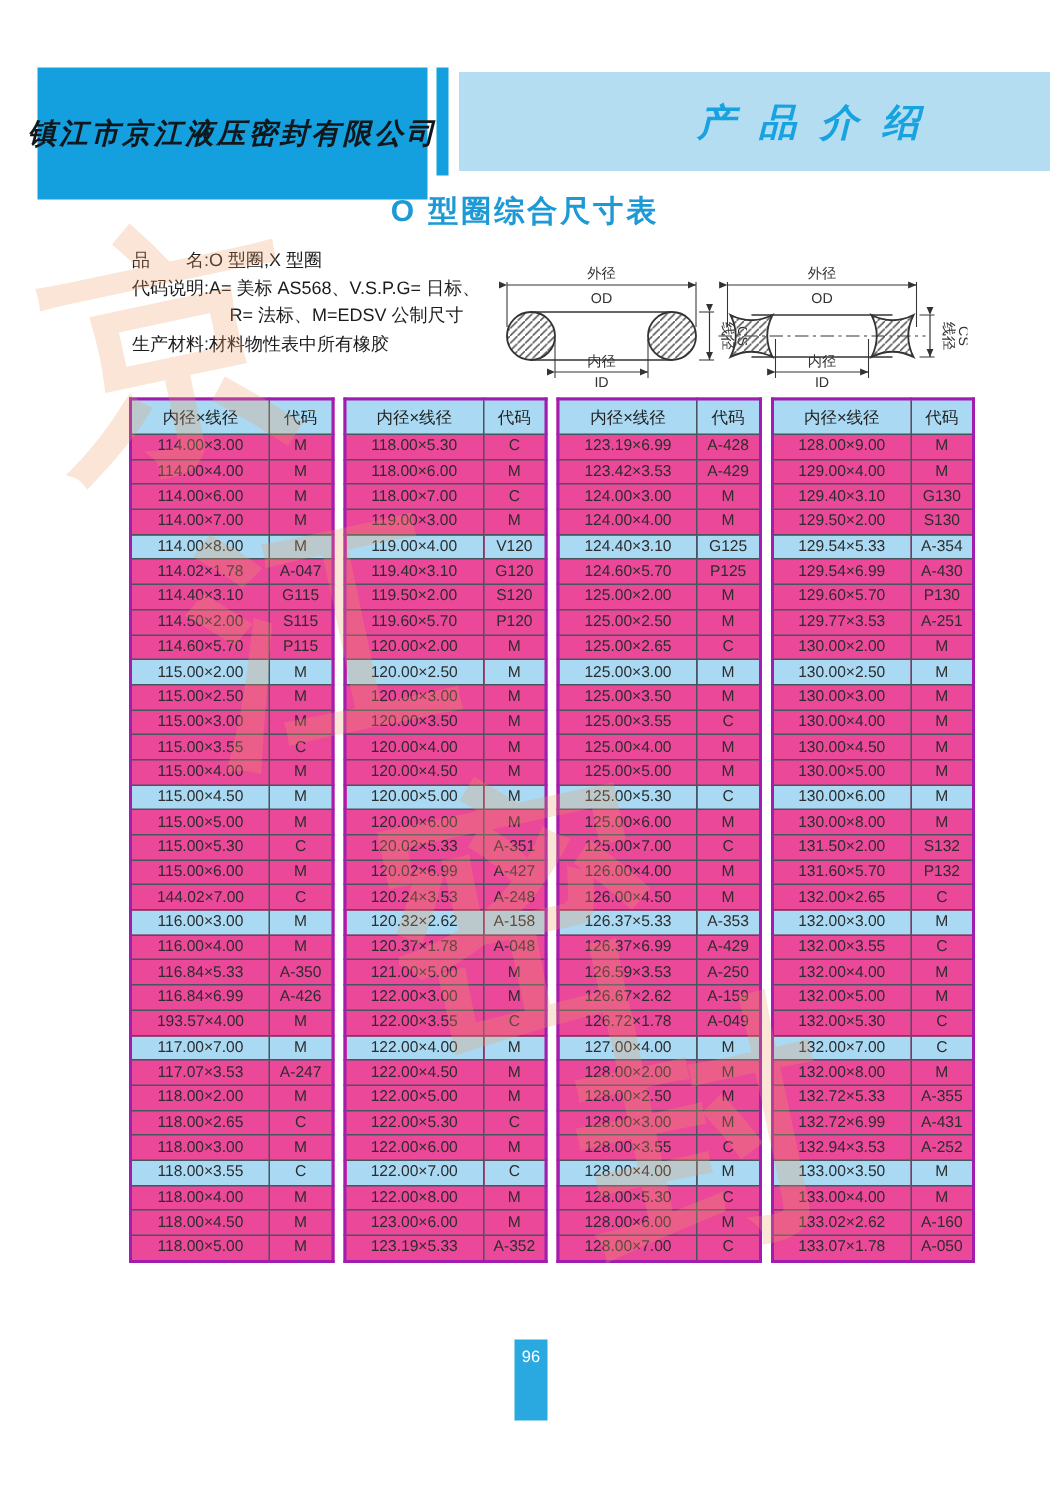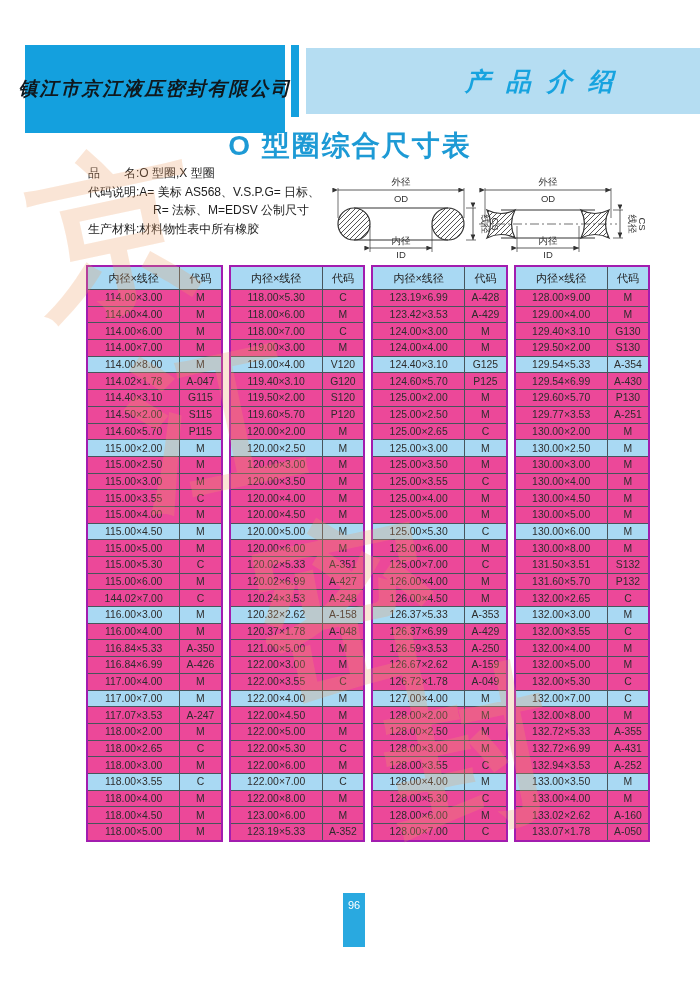--- a/index.html
+++ b/index.html
@@ -12,21 +12,21 @@
   .hdr-stripe{position:absolute;left:291px;top:45px;width:8px;height:72px;background:#14a0de;}
   .hdr-light{position:absolute;left:306px;top:48px;width:466px;height:66px;background:#b5ddf2;
              display:flex;align-items:center;justify-content:center;}
   .company{font-family:"Liberation Serif",serif;font-weight:bold;font-style:italic;
            color:#10181d;font-size:19px;letter-spacing:2px;white-space:nowrap;}
   .section-title{font-family:"Liberation Serif",serif;font-weight:bold;font-style:italic;
            color:#17a3df;font-size:25px;letter-spacing:16px;white-space:nowrap;padding-left:16px;}
 
   
   .page-title{position:absolute;left:0;right:0;top:127px;text-align:center;
-              font-size:28px;font-weight:bold;color:#1d9ad5;letter-spacing:2px;}
+              font-size:20px;font-weight:bold;color:#1d9ad5;letter-spacing:2px;}
 
   
   .info{position:absolute;left:88px;top:164px;width:270px;font-size:12px;line-height:18.5px;
         color:#1c1c1c;white-space:nowrap;}
   .info .indent{padding-left:65px;}
 
   
   .diag1{position:absolute;left:330px;top:174px;}
   .diag2{position:absolute;left:477px;top:174px;}
   .diag text{font-size:9.5px;fill:#333;font-family:"Liberation Sans",sans-serif;}
@@ -250,21 +250,21 @@
           </tr>
           <tr>
             <td>116.84×5.33</td>
             <td>A-350</td>
           </tr>
           <tr>
             <td>116.84×6.99</td>
             <td>A-426</td>
           </tr>
           <tr>
-            <td>117.00×4.00</td>
+            <td>193.57×4.00</td>
             <td>M</td>
           </tr>
           <tr class="hl">
             <td>117.00×7.00</td>
             <td>M</td>
           </tr>
           <tr>
             <td>117.07×3.53</td>
             <td>A-247</td>
           </tr>
@@ -660,21 +660,21 @@
           </tr>
           <tr class="hl">
             <td>130.00×6.00</td>
             <td>M</td>
           </tr>
           <tr>
             <td>130.00×8.00</td>
             <td>M</td>
           </tr>
           <tr>
-            <td>131.50×3.51</td>
+            <td>131.50×2.00</td>
             <td>S132</td>
           </tr>
           <tr>
             <td>131.60×5.70</td>
             <td>P132</td>
           </tr>
           <tr>
             <td>132.00×2.65</td>
             <td>C</td>
           </tr>

